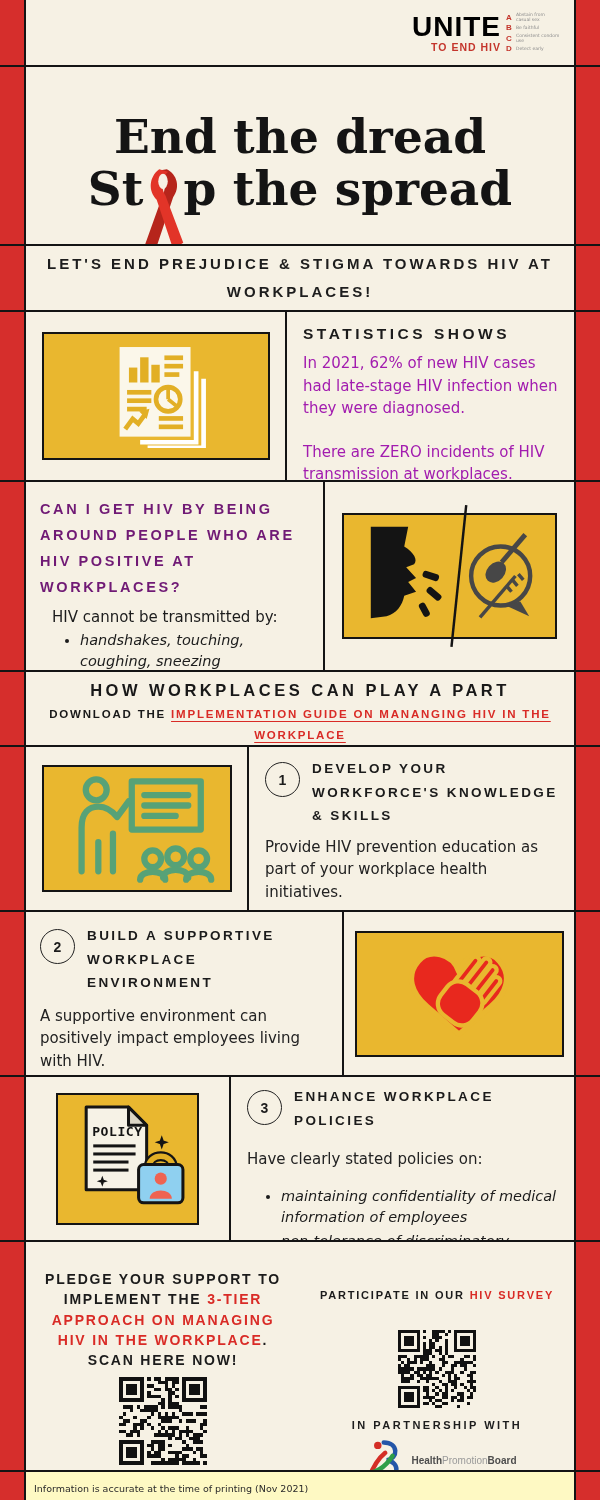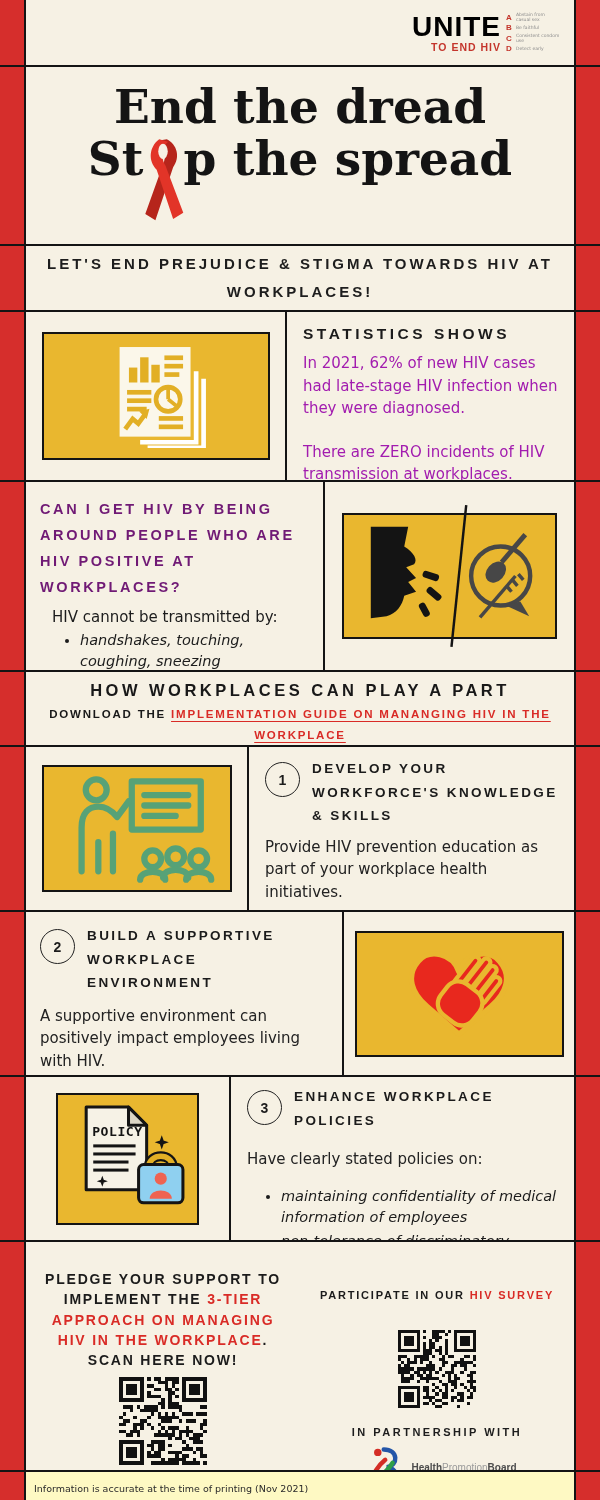--- a/index.html
+++ b/index.html
@@ -14,21 +14,21 @@
   .unite{display:flex;align-items:center;gap:5px;}
   .unite-main{display:flex;flex-direction:column;align-items:flex-end;}
   .unite-word{font-family:"Liberation Sans",sans-serif;font-weight:bold;font-size:28px;line-height:28px;color:#000000;letter-spacing:1px;}
   .unite-tag{font-family:"Liberation Sans",sans-serif;font-weight:bold;font-size:10.5px;color:#c4352c;letter-spacing:1px;}
   .abcd{display:flex;flex-direction:column;gap:1px;}
   .abcd-row{display:flex;align-items:center;gap:3px;}
   .abcd-letter{font-family:"Liberation Sans",sans-serif;font-weight:bold;font-size:8px;color:#c4352c;width:7px;}
   .abcd-text{font-size:4.5px;color:#8d8d8d;line-height:5px;width:44px;}
   
   .r-title{height:179px;}
-  .title-inner{display:flex;flex-direction:column;align-items:center;padding-top:14px;}
+  .title-inner{display:flex;flex-direction:column;align-items:center;padding-top:14px;justify-content:center;}
   .title-line{font-family:"DejaVu Serif",serif;font-weight:bold;font-size:47px;line-height:52px;color:#141414;letter-spacing:0px;white-space:nowrap;}
   .title-line2{display:flex;align-items:flex-start;}
   .ribbon-wrap{display:inline-block;width:38px;height:44px;overflow:visible;margin:2px 1px 0 1px;}
   
   .r-banner{height:66px;}
   .banner-inner{display:flex;align-items:center;justify-content:center;}
   .banner-text{max-width:522px;text-align:center;font-size:15px;letter-spacing:3px;line-height:1.85;color:#1d1d1d;}
   
   .r-stats{height:170px;}
   .split{display:flex;height:100%;}
@@ -68,21 +68,21 @@
   .r-bottom{height:230px;}
   .bottom-inner{display:flex;}
   .bcol{width:50%;display:flex;flex-direction:column;align-items:center;}
   .pledge{padding-top:27px;max-width:250px;text-align:center;font-size:14px;letter-spacing:1.8px;line-height:1.45;color:#1b1b1b;}
   .red-b{color:#d92b26;}
   .qr{background:#f6f1e4;}
   .qr-left{width:88px;height:88px;margin-top:7px;}
   .qr-right{width:78px;height:78px;margin-top:29px;}
   .mini-label{font-size:11px;letter-spacing:2.5px;color:#1d1d1d;}
   .brought{margin-top:11px;}
-  .partner{margin-top:18px;}
+  .partner{margin-top:11px;}
   .survey-head{padding-top:47px;font-size:11px;letter-spacing:1.8px;color:#1b1b1b;text-align:center;}
   .snef{position:relative;margin-top:7px;font-family:"Liberation Sans",sans-serif;font-weight:bold;font-style:italic;font-size:37px;color:#6a6a6a;letter-spacing:0px;line-height:40px;}
   .snef-tri{position:absolute;left:36px;top:1px;width:0;height:0;border-left:8px solid transparent;border-right:8px solid transparent;border-top:13px solid #d92b26;}
   .hpb{display:flex;align-items:center;gap:2px;margin-top:4px;}
   .hpb-text{display:flex;flex-direction:row;font-family:Liberation Sans, sans-serif;font-size:10px;line-height:10.5px;}
   .hpb-l1,.hpb-l3{color:#4d4d4d;font-weight:bold;}
   .hpb-l2{color:#9a9a9a;}
   
   .r-footer{height:30px;}
   .footer-inner{background:#fef9c3;display:flex;align-items:center;padding:5px 0 0 8px;}

